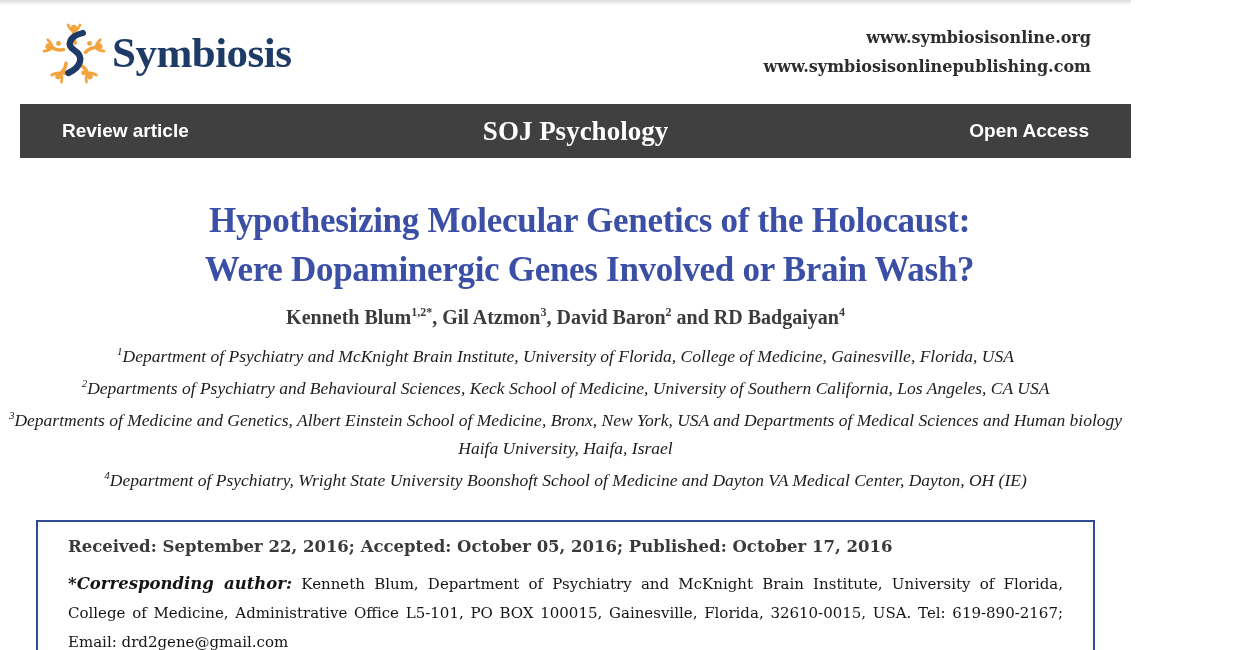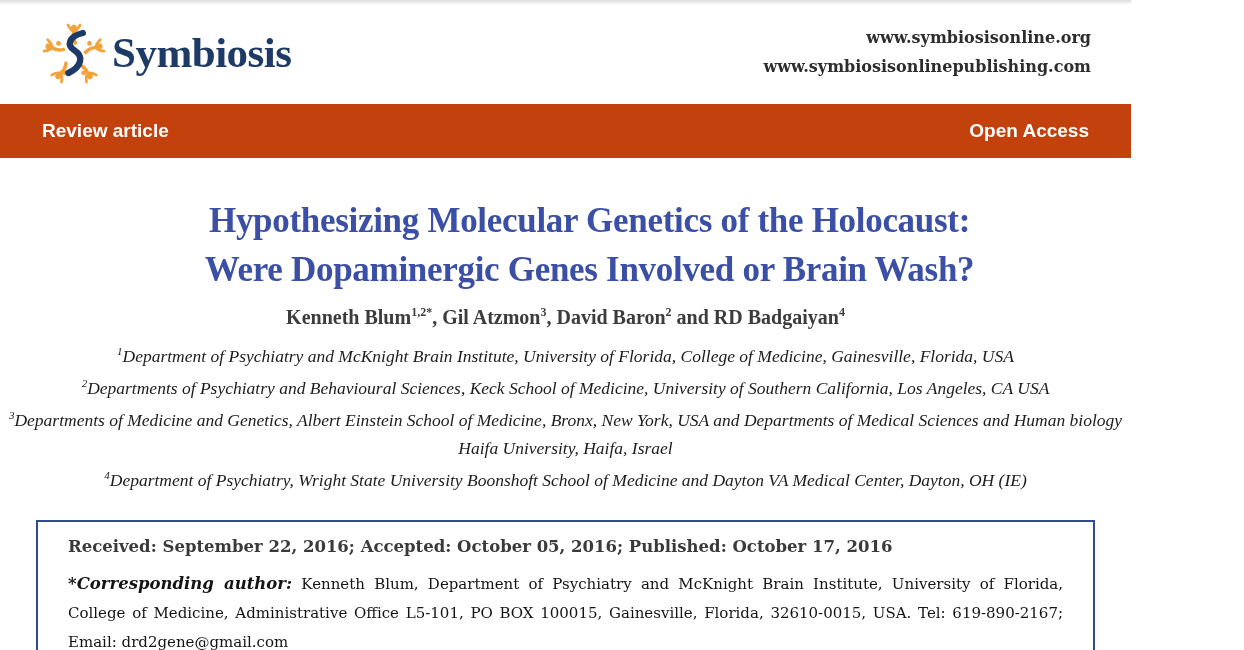--- a/index.html
+++ b/index.html
@@ -41,26 +41,27 @@
     font-weight: 700;
     font-size: 16px;
     color: #2d2d2d;
     line-height: 29px;
   }
   .urls a { color: #2d2d2d; text-decoration: none; display: block; }
 
   
   .banner {
     height: 54px;
-    background: #c2410c;
+    background: #404040;
     color: #ffffff;
     display: flex;
     align-items: center;
     padding: 0 42px;
     box-sizing: border-box;
+    margin-left: 20px;
   }
   .banner .side { flex: 1 1 0; font-family: "Liberation Sans", sans-serif; font-weight: 700; font-size: 19px; }
   .banner .side.right { text-align: right; }
   .banner .center {
     flex: 0 0 auto;
     font-family: "Liberation Serif", serif;
     font-weight: 700;
     font-size: 27px;
   }
 
@@ -160,20 +161,21 @@
       <span class="logo-text">Symbiosis</span>
     </div>
     <div class="urls">
       <a href="#">www.symbiosisonline.org</a>
       <a href="#">www.symbiosisonlinepublishing.com</a>
     </div>
   </div>
 
   <div class="banner">
     <span class="side">Review article</span>
+    <span class="center">SOJ Psychology</span>
     <span class="side right">Open Access</span>
   </div>
 
   <div class="title-block">
     <div>Hypothesizing Molecular Genetics of the Holocaust:</div>
     <div>Were Dopaminergic Genes Involved or Brain Wash?</div>
   </div>
 
   <div class="authors">Kenneth Blum<sup>1,2*</sup>, Gil Atzmon<sup>3</sup>, David Baron<sup>2</sup> and RD Badgaiyan<sup>4</sup></div>
 

